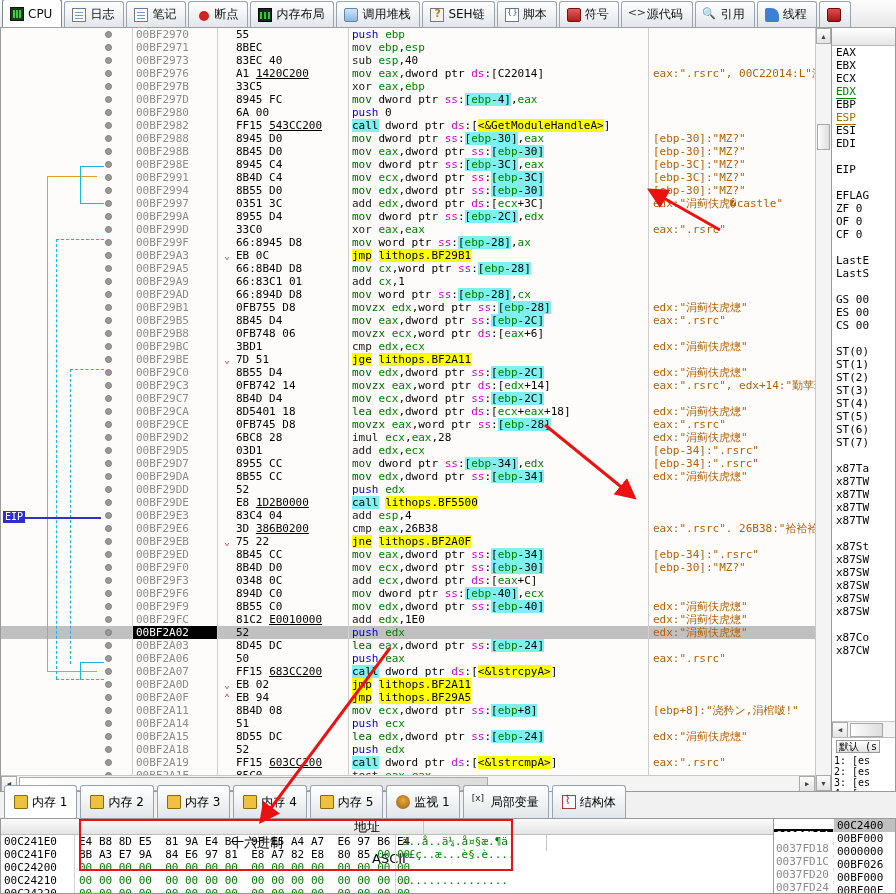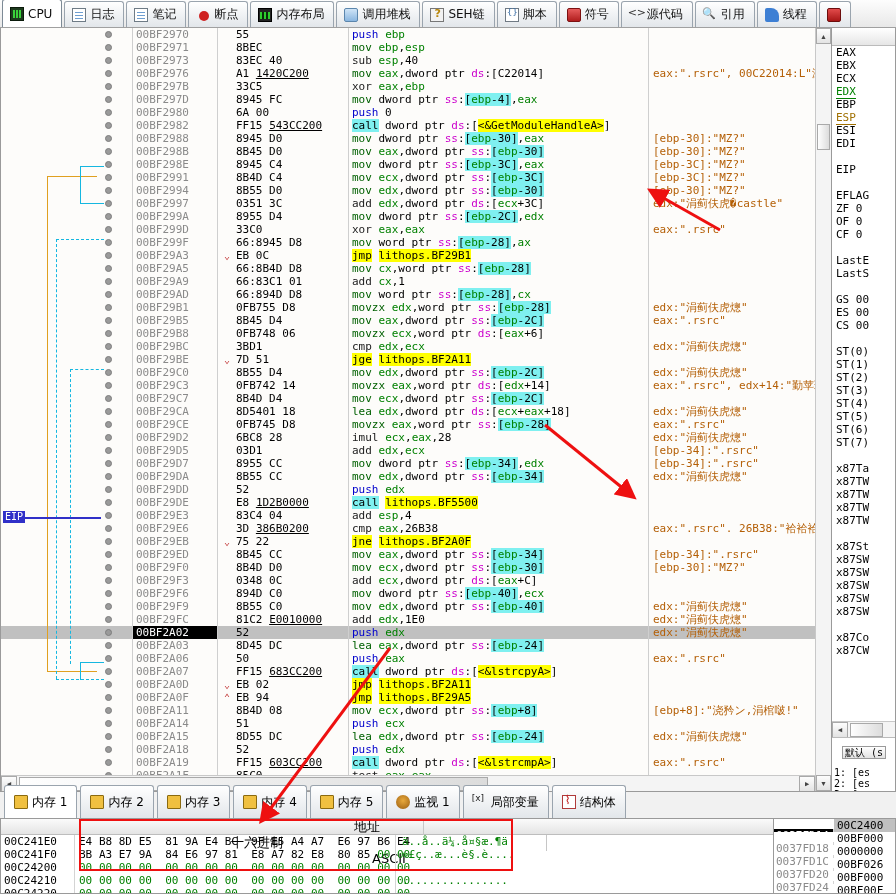--- a/index.html
+++ b/index.html
@@ -124,21 +124,21 @@
   .regs-head { height:18px; background:linear-gradient(#ffffff,#e6e6e6); border-bottom:1px solid #bbb;}
   .regs-body { flex:1 1 auto; padding-left:4px; overflow:hidden; line-height:13px; }
   .rg { white-space:pre; }
   .rg .nm { color:#000; }
   .rg .nm.g { color:#008000; border-bottom:1px solid #008000; }
   .rg .nm.o { color:#a07000; border-bottom:1px solid #a07000; }
   .rg-blank { height:13px; }
   .regs-foot { height:54px; border-top:1px solid #bbb; font-size:10px; padding-left:2px;
                line-height:11px; }
   .defbtn { background:linear-gradient(#fff,#e2e2e2); border:1px solid #9a9a9a; display:inline-block;
-            padding:0 2px; margin:8px; font-size:10px;}
+            padding:0 2px; margin:2px; font-size:10px;}
 
   
   .bottom { position:absolute; left:0; bottom:0; width:896px; height:102px; }
   .btabbar { height:26px; display:flex; align-items:flex-end; background:#f1f1f1; padding-left:4px;}
   .btab { height:24px; display:flex; align-items:center; gap:4px; padding:16px 9px;
           margin-right:3px; border:1px solid #9aa4ae; border-bottom:none; border-radius:3px 3px 0 0;
           background:linear-gradient(#ffffff,#e2e6ea); font-size:12px;
           font-family:"DejaVu Sans", sans-serif; white-space:nowrap;}
   .btab.active { background:#ffffff; height:26px; }
   .ic-truck{ background:#f0c040; border:1px solid #8a6a10; border-radius:1px;}

